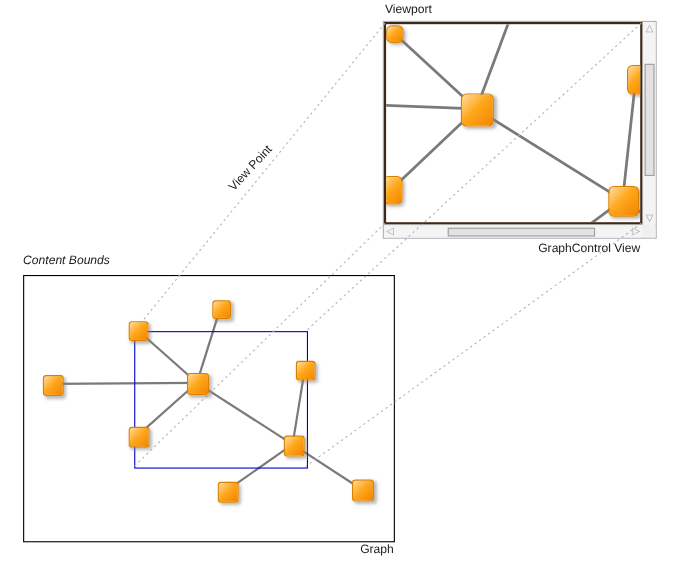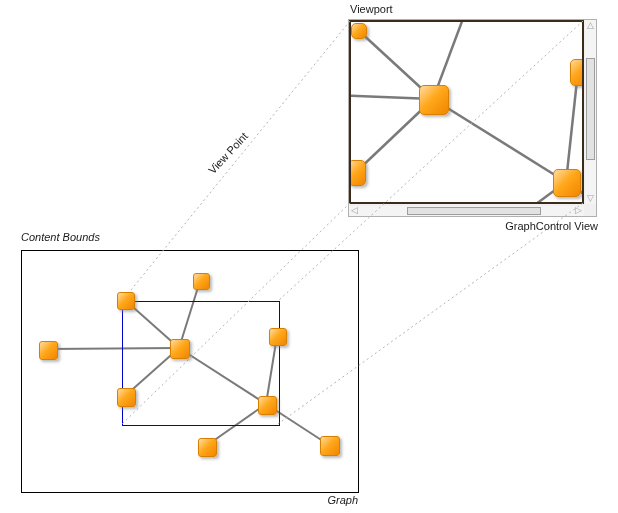--- a/index.html
+++ b/index.html
@@ -51,23 +51,23 @@
   <div class="blue-rect" id="blue-rect" style="left: 122px; top: 301px; width: 156px; height: 123px; border-color: rgb(0, 0, 204);"></div>
 
   <svg id="dashed-svg" class="layer" width="618" height="513">
       <line x1="350" y1="21" x2="122" y2="301" stroke="#b3b3b3" stroke-width="1" stroke-dasharray="2,3"></line>
       <line x1="583" y1="21" x2="278" y2="301" stroke="#b3b3b3" stroke-width="1" stroke-dasharray="2,3"></line>
       <line x1="350" y1="203" x2="122" y2="424" stroke="#b3b3b3" stroke-width="1" stroke-dasharray="2,3"></line>
       <line x1="583" y1="203" x2="278" y2="424" stroke="#b3b3b3" stroke-width="1" stroke-dasharray="2,3"></line>
     </svg>
 
   <div class="label" style="left:350px;top:3px;">Viewport</div>
-  <div class="label" style="right:20px;top:220px;">GraphControl View</div>
+  <div class="label" style="right:36px;top:220px;">GraphControl View</div>
   <div class="label" style="left:21px;top:231px;font-style:italic;">Content Bounds</div>
-  <div class="label" style="right:260px;top:494px;font-style:italic;">Graph</div>
+  <div class="label" style="right:260px;top:494px;">Graph</div>
   <div class="label label-rotated" id="view-point-label" style="left: 228px; top: 153px;">View Point</div>
 
   <div class="gc">
     <div class="gc-view" id="gc-view" style="border-color: rgb(61, 43, 26);">
       <svg id="view-edges-svg" width="231" height="180">
           <line x1="7" y1="8" x2="82" y2="77" stroke="#7a7a7a" stroke-width="2.5"></line>
           <line x1="119" y1="-22" x2="82" y2="77" stroke="#7a7a7a" stroke-width="2.5"></line>
           <line x1="-20" y1="73" x2="82" y2="77" stroke="#7a7a7a" stroke-width="2.5"></line>
           <line x1="82" y1="77" x2="5" y2="150" stroke="#7a7a7a" stroke-width="2.5"></line>
           <line x1="82" y1="77" x2="215" y2="160" stroke="#7a7a7a" stroke-width="2.5"></line>

